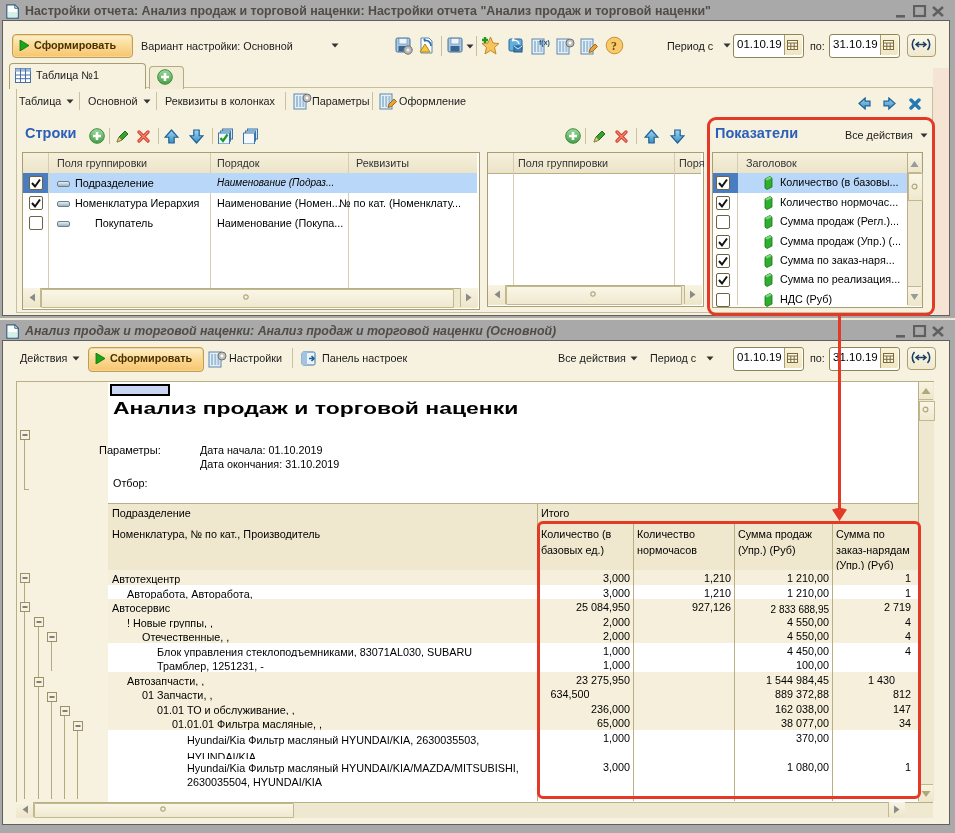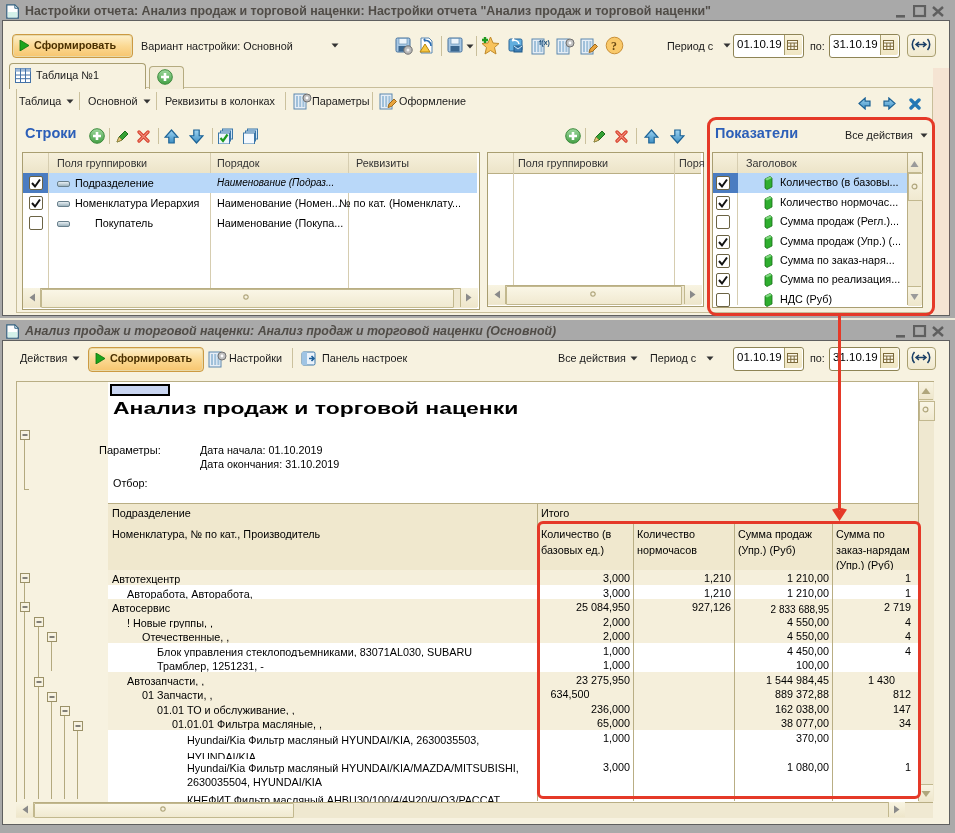--- a/index.html
+++ b/index.html
@@ -618,21 +618,20 @@
 <div style="position:absolute;left:108px;top:729.5px;width:810px;height:29.0px;background:#fff;border-bottom:1px solid #c3b993;"></div>
 <div style="position:absolute;left:187px;top:731.5px;font-size:10.8px;color:#000;white-space:nowrap;line-height:17px;">Hyundai/Kia Фильтр масляный HYUNDAI/KIA, 2630035503,<br>HYUNDAI/KIA</div>
 <div style="position:absolute;left:510px;top:731.5px;width:120px;text-align:right;font-size:10.8px;color:#000;white-space:nowrap;">1,000</div>
 <div style="position:absolute;left:709px;top:731.5px;width:120px;text-align:right;font-size:10.8px;color:#000;white-space:nowrap;">370,00</div>
 <div style="position:absolute;left:108px;top:758.5px;width:810px;height:29.0px;background:#fff;border-bottom:1px solid #c3b993;"></div>
 <div style="position:absolute;left:187px;top:760.5px;font-size:10.8px;color:#000;white-space:nowrap;line-height:14px;">Hyundai/Kia Фильтр масляный HYUNDAI/KIA/MAZDA/MITSUBISHI,<br>2630035504, HYUNDAI/KIA</div>
 <div style="position:absolute;left:510px;top:760.5px;width:120px;text-align:right;font-size:10.8px;color:#000;white-space:nowrap;">3,000</div>
 <div style="position:absolute;left:709px;top:760.5px;width:120px;text-align:right;font-size:10.8px;color:#000;white-space:nowrap;">1 080,00</div>
 <div style="position:absolute;left:791px;top:760.5px;width:120px;text-align:right;font-size:10.8px;color:#000;white-space:nowrap;">1</div>
 <div style="position:absolute;left:108px;top:787.5px;width:810px;height:14.5px;background:#fff;border-bottom:1px solid #c3b993;"></div>
-<div style="position:absolute;left:187px;top:793.0px;font-size:10.8px;color:#000;white-space:nowrap;line-height:14px;">КНЕФИТ Фильтр масляный АНВЦ30/100/4/4Ч20/Ч/ОЗ/РАССАТ</div>
 <div style="position:absolute;left:537px;top:503px;width:1px;height:298px;background:#b9ae84;"></div>
 <div style="position:absolute;left:918px;top:503px;width:1px;height:298px;background:#b9ae84;"></div>
 <div style="position:absolute;left:633px;top:524px;width:1px;height:277px;background:#b9ae84;"></div>
 <div style="position:absolute;left:734px;top:524px;width:1px;height:277px;background:#b9ae84;"></div>
 <div style="position:absolute;left:832px;top:524px;width:1px;height:277px;background:#b9ae84;"></div>
 <div style="position:absolute;left:918px;top:382px;width:15px;height:419px;background:#efe8d0;border-left:1px solid #b9ae84;"></div>
 <div style="position:absolute;left:919px;top:382px;width:14px;height:17px;background:linear-gradient(#f8f4e2,#eee6cb);border-bottom:1px solid #c2b88e;"></div>
 <svg class="abs" style="left:921px;top:387px" width="10" height="8" viewBox="0 0 10 8">
       <path d="M5 1 L9.5 7 L0.5 7 z" fill="#b0a67c"></path>
     </svg>

